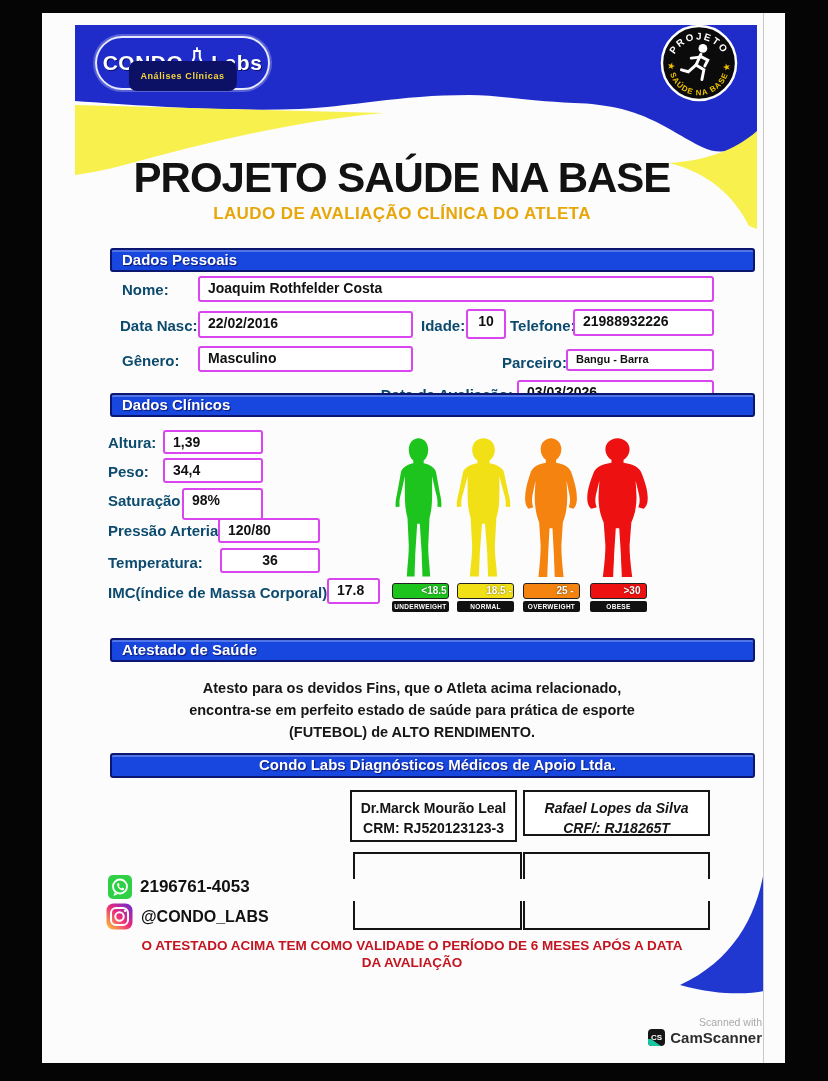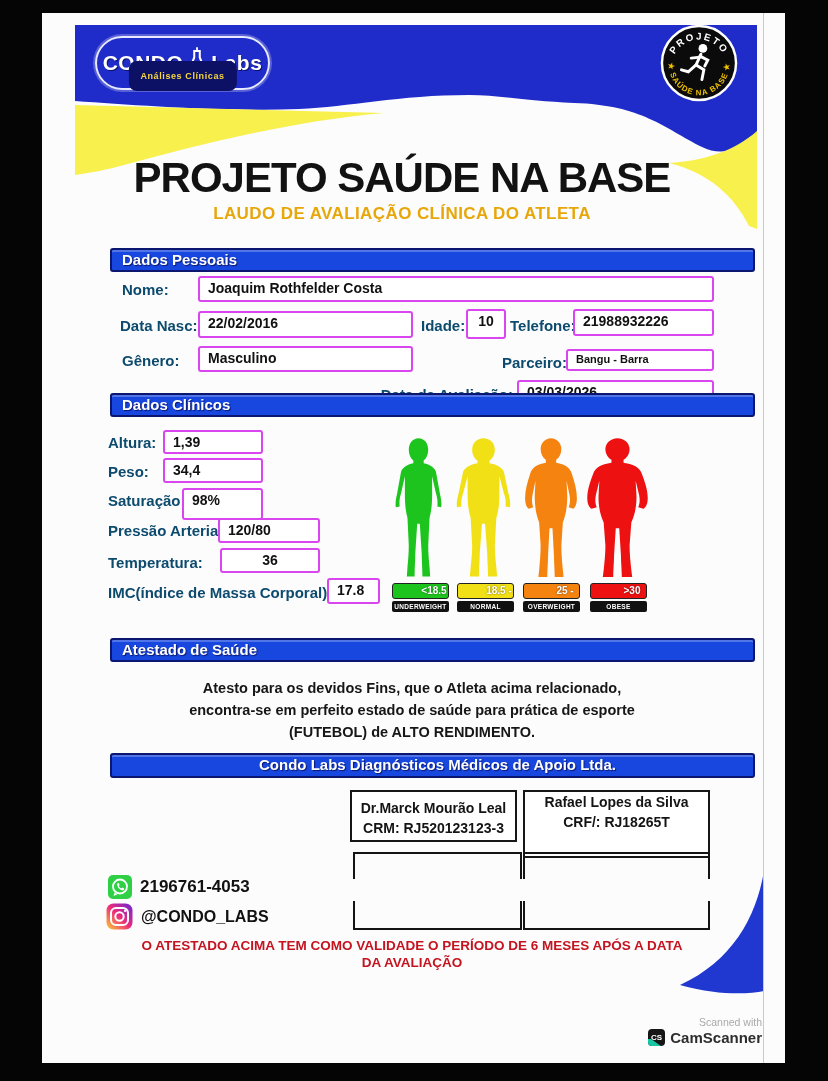--- a/index.html
+++ b/index.html
@@ -196,22 +196,22 @@
     </div>
 
     <div class="bar" style="top:740px;height:25px;text-align:center;">Condo Labs Diagnósticos Médicos de Apoio Ltda.</div>
 
 
     <div class="lab-box" style="left:308px;top:777px;width:167px;height:52px;font-size:14px;
          line-height:20px;padding-top:6px;">
       <div>Dr.Marck Mourão Leal</div>
       <div>CRM: RJ520123123-3</div>
     </div>
-    <div class="lab-box" style="left:481px;top:777px;width:187px;height:68px;font-size:14px;
-         line-height:20px;padding-top:0;">
+    <div class="lab-box" style="left:481px;top:777px;width:187px;height:46px;font-size:14px;
+         line-height:20px;padding-top:6px;font-style:italic;">
       <div>Rafael Lopes da Silva</div>
       <div>CRF/: RJ18265T</div>
     </div>
 
     <div class="sig" style="left:311px;top:839px;width:169px;">
       <div class="t"></div>
       <div class="g"></div>
       <div class="b"></div>
     </div>
     <div class="sig" style="left:481px;top:839px;width:187px;">

